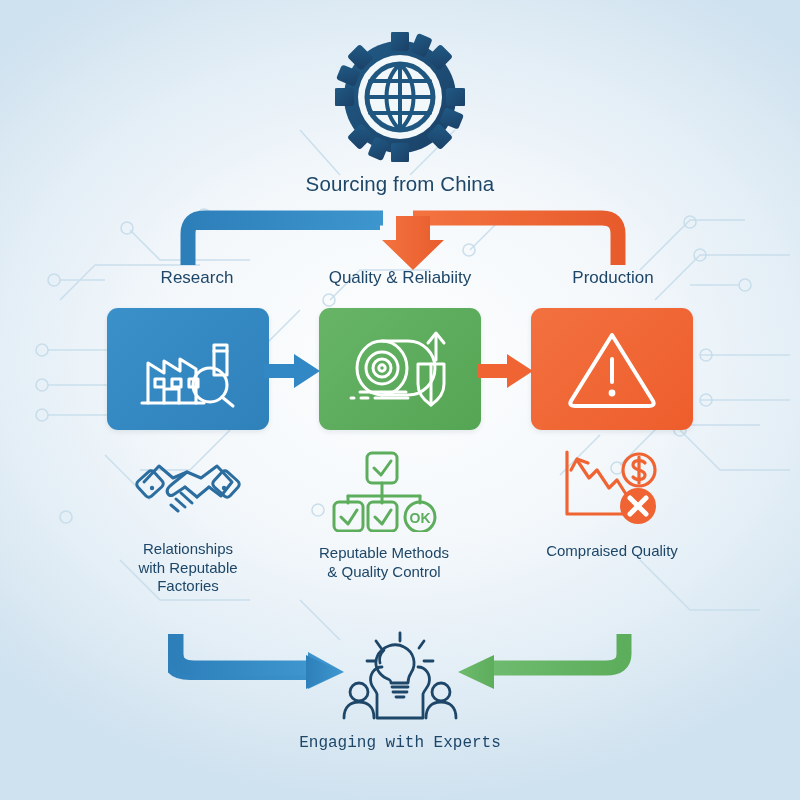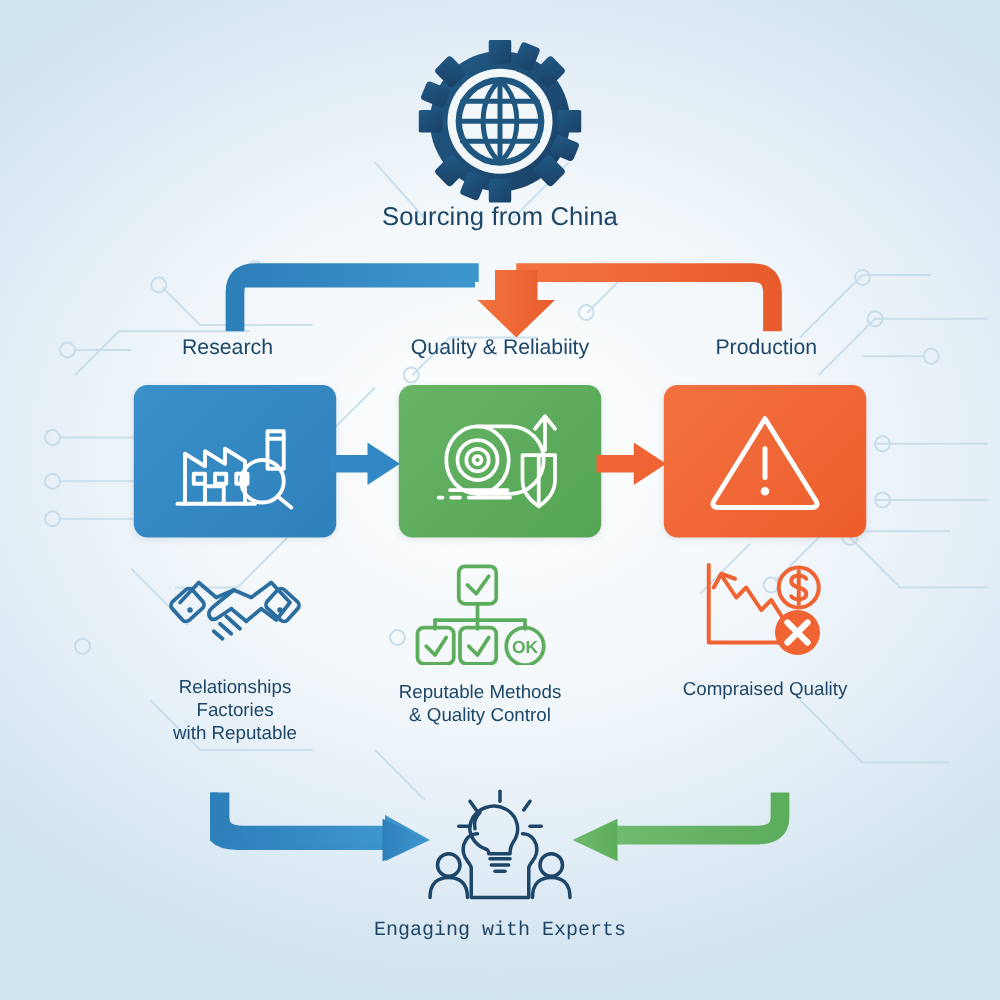--- a/index.html
+++ b/index.html
@@ -13,28 +13,28 @@
     background:
       radial-gradient(ellipse 70% 55% at 50% 45%, #fdfefe 0%, #f4f8fb 42%, #e3eef6 72%, #cfe2ef 100%);
     overflow:hidden;
   }
   .traces{position:absolute;inset:0;pointer-events:none;}
   .title-wrap{
     position:absolute;left:0;right:0;top:32px;text-align:center;
   }
   .gear-icon{display:block;margin:0 auto;}
   .main-title{
-    font-size:20.5px;color:#1d4668;font-weight:400;letter-spacing:.1px;
+    margin-top:10px;font-size:20.5px;color:#1d4668;font-weight:400;letter-spacing:.1px;
   }
 
   
   .col-label{
     position:absolute;text-align:center;font-size:17px;color:#1d4668;width:230px;
   }
-  .lbl-research{left:67px;top:268px;}
+  .lbl-research{left:82px;top:268px;}
   .lbl-quality{left:285px;top:268px;}
   .lbl-challenges{left:498px;top:268px;}
 
   
   .box{
     position:absolute;width:162px;height:122px;border-radius:11px;
     display:flex;align-items:center;justify-content:center;
     box-shadow:0 2px 5px rgba(40,70,100,.10);
   }
   .box-research{left:107px;top:308px;}
@@ -247,22 +247,22 @@
         <path d="M41 47 L50 55"></path>
       <path d="M36 53 L43 59"></path>
       <path d="M74 35 L62 45"></path>
       <rect x="4" y="22" width="22" height="20" rx="4" transform="rotate(-42 15 32)"></rect>
       <rect x="80" y="22" width="22" height="20" rx="4" transform="rotate(42 91 32)"></rect>
       <circle cx="17" cy="36" r="2.2" fill="#2b6d9e" stroke="none"></circle>
       <circle cx="89" cy="36" r="2.2" fill="#2b6d9e" stroke="none"></circle>
     </svg>
     <div class="cap">
       <div>Relationships</div>
+      <div>with Reputable</div>
       <div>Factories</div>
-      <div>with Reputable</div>
     </div>
   </div>
 
   <div class="item item-2">
     <svg width="106" height="82" viewBox="0 0 106 82" fill="none" stroke="#5cad5c" stroke-width="3" stroke-linecap="round" stroke-linejoin="round">
       <rect x="36" y="3" width="30" height="30" rx="5"></rect>
       <path d="M43 18 L50 25 L60 11"></path>
       <path d="M51 33 L51 46"></path>
       <path d="M17 46 L89 46"></path>
       <path d="M17 46 L17 53"></path>

